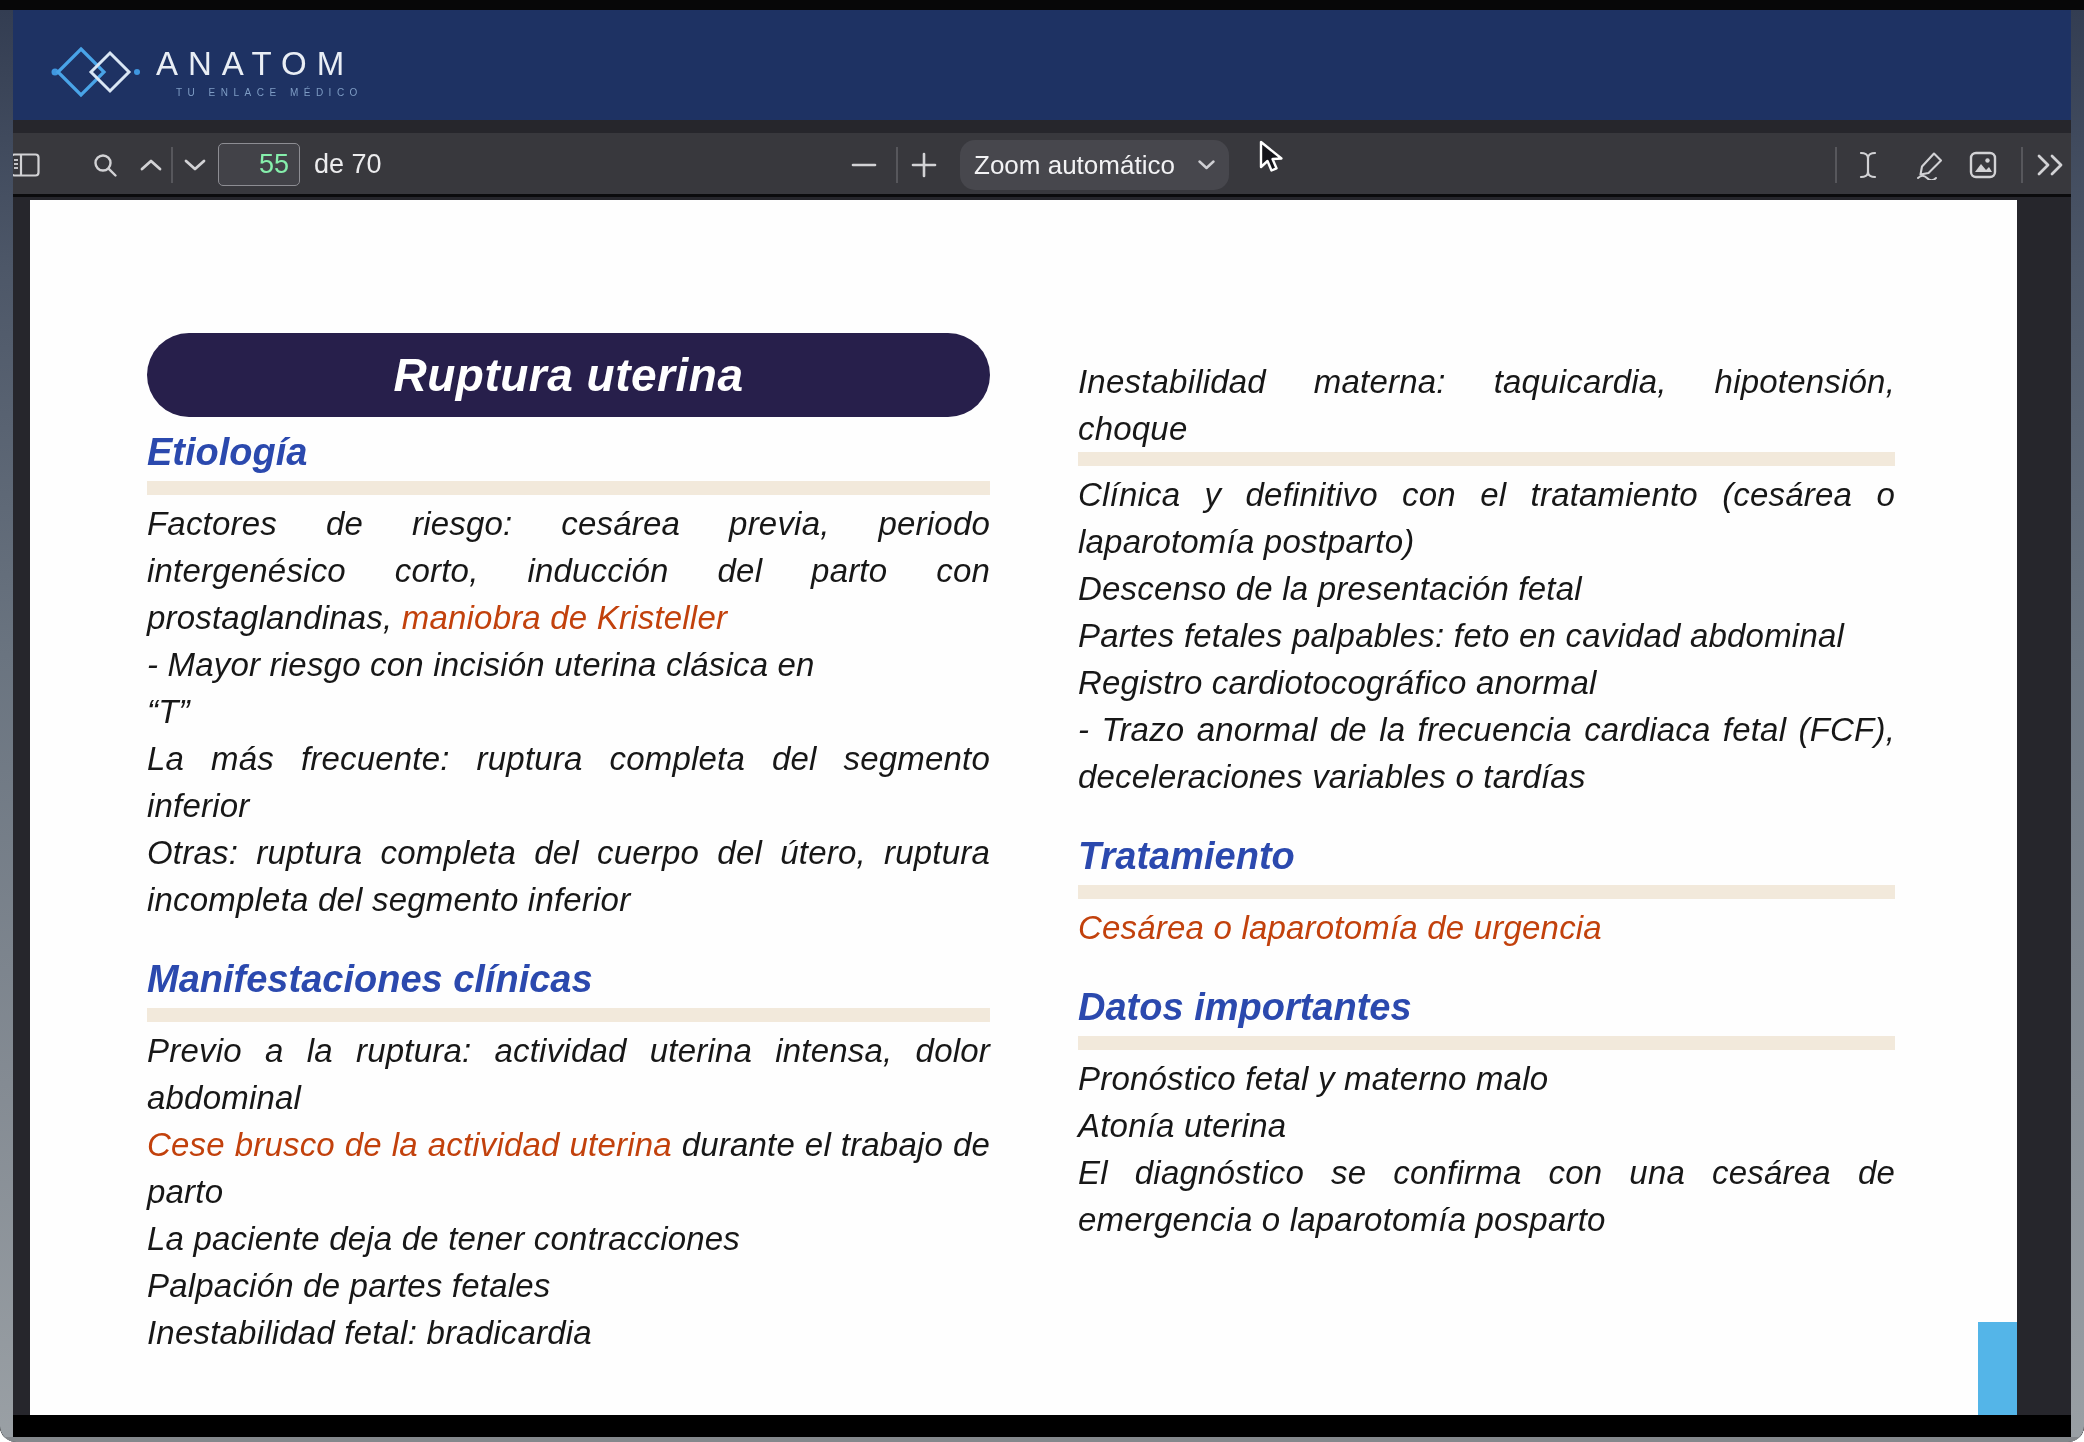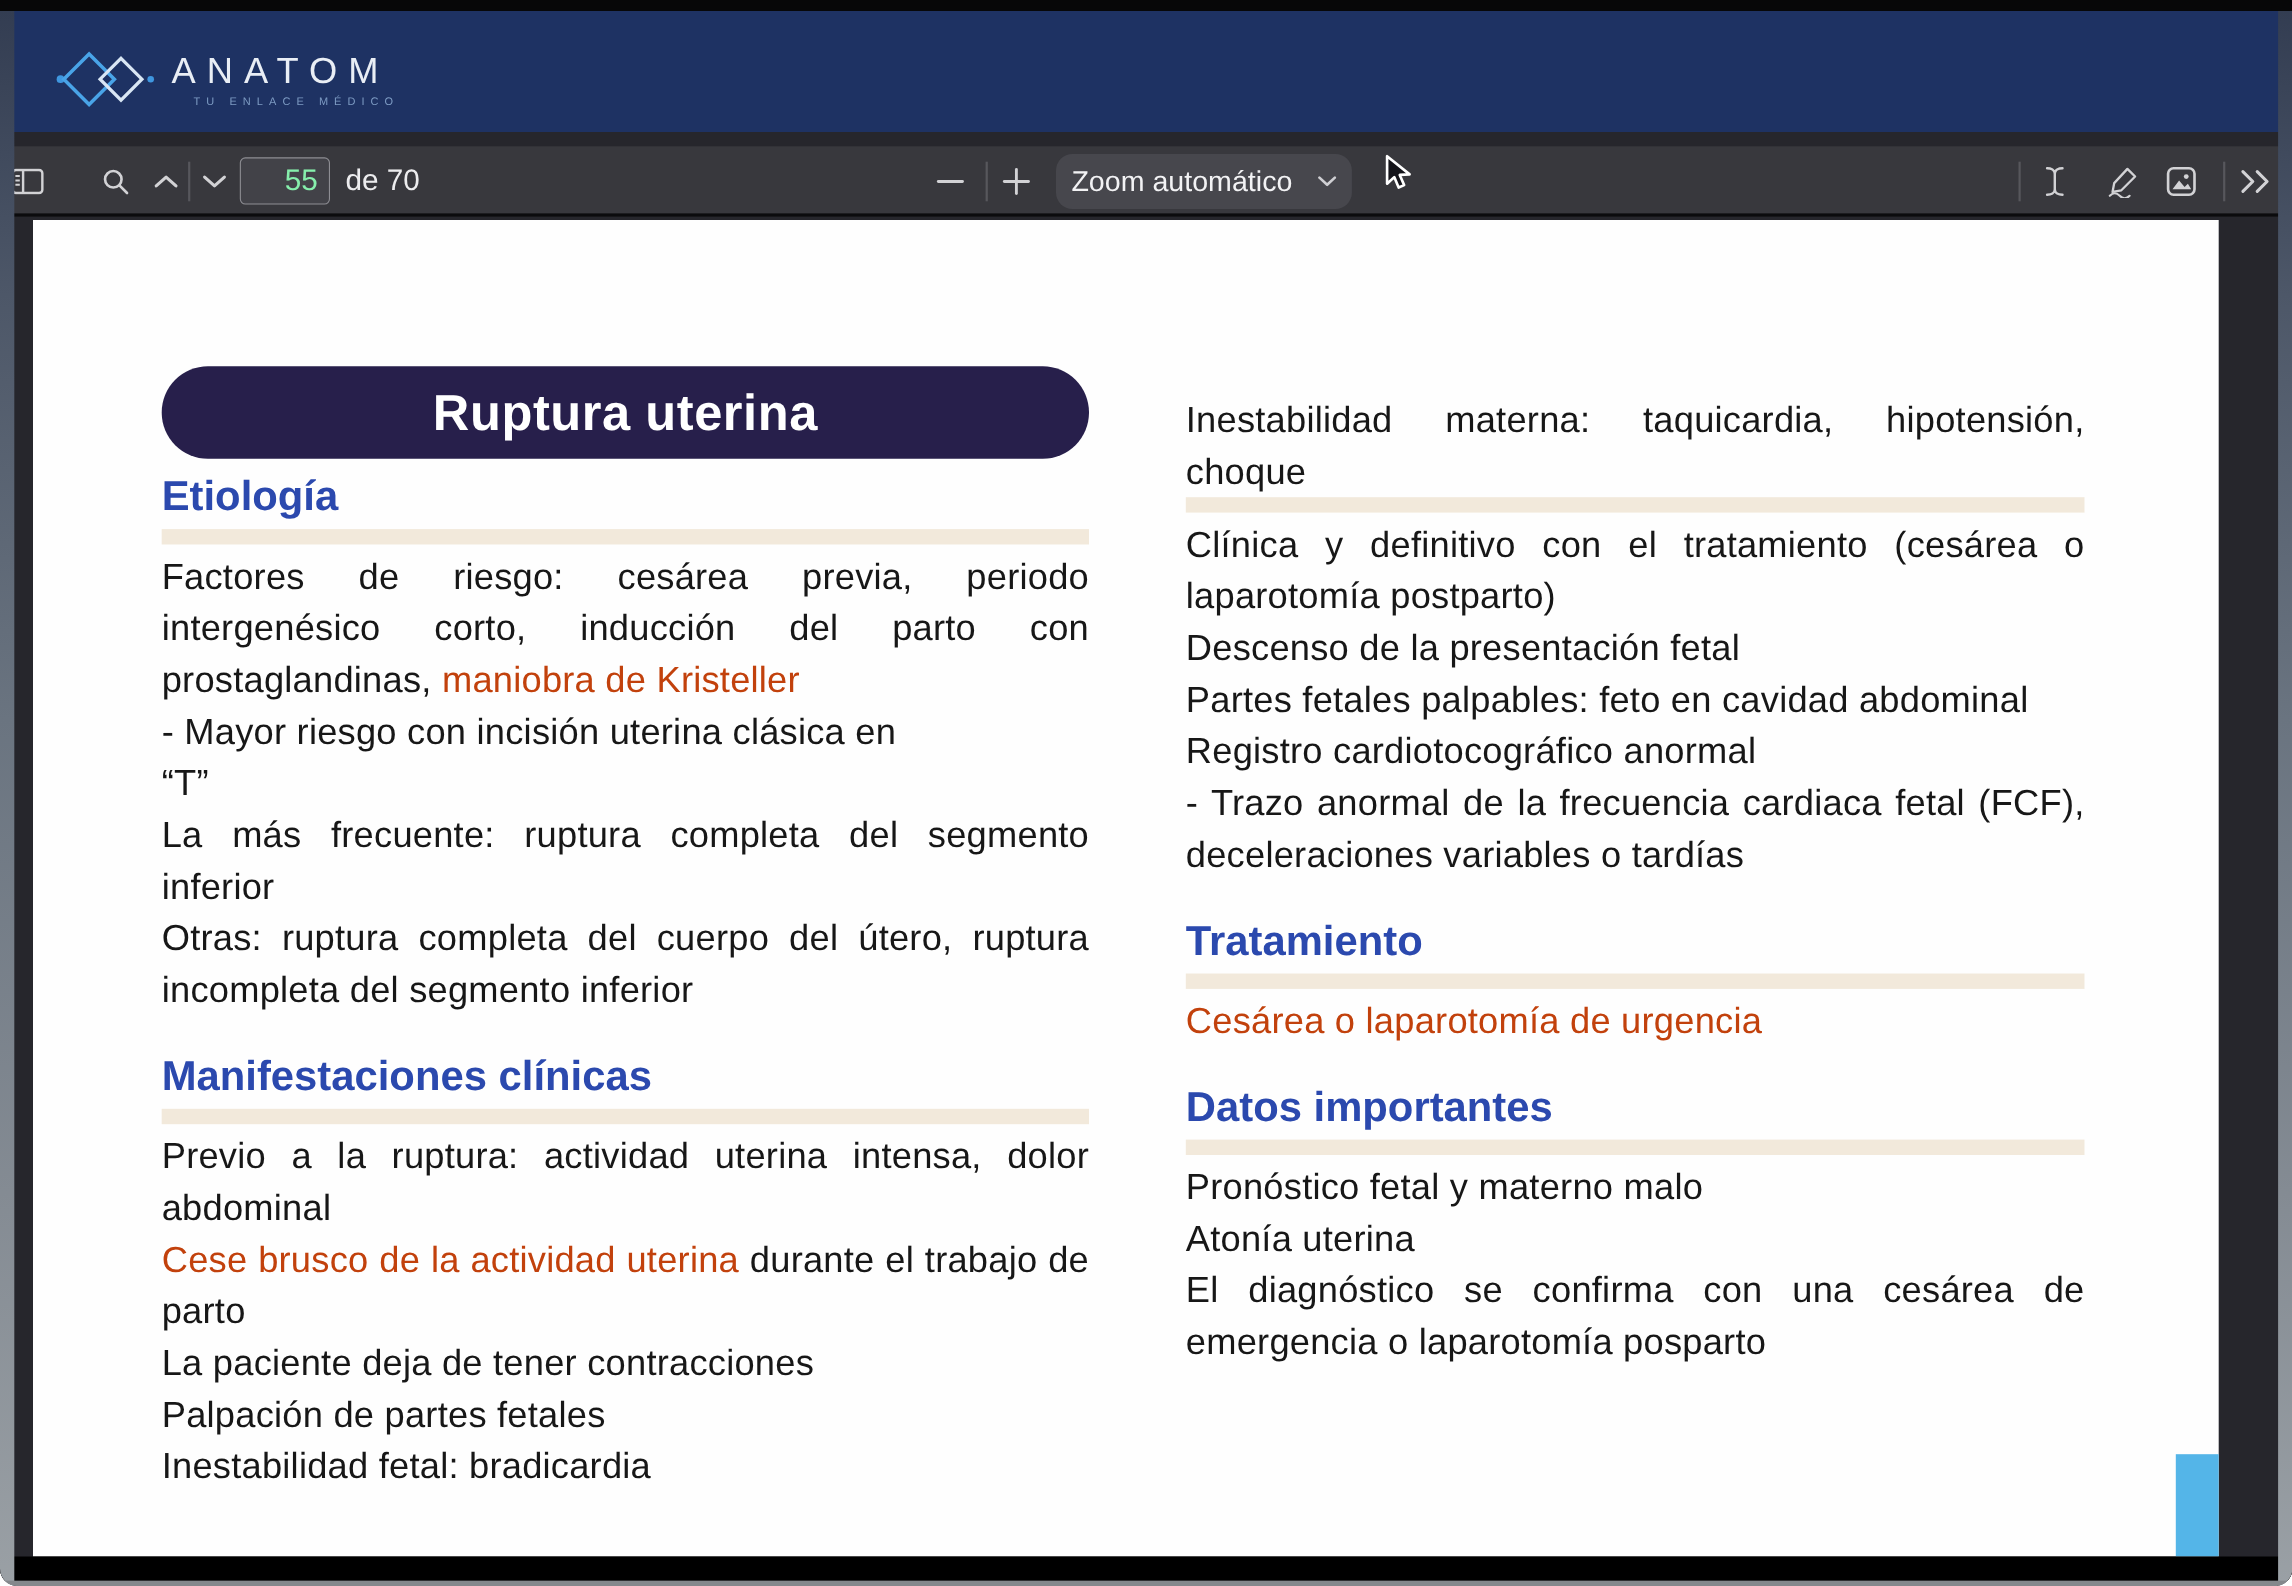--- a/index.html
+++ b/index.html
@@ -35,21 +35,21 @@
                color:#ececee;font-size:27px;}
   .t-zoomout{left:845px;} .t-div2{left:896px;} .t-zoomin{left:905px;}
   .zoom-select{position:absolute;left:960px;top:7px;width:269px;height:50px;background:#47474d;
                border:none;border-radius:15px;display:flex;align-items:center;padding:0 14px;cursor:default;}
   .zoom-select-label{color:#f2f2f4;font-size:26px;font-family:"Liberation Sans", sans-serif;}
   .zoom-select svg{margin-left:auto;}
   .t-div3{left:1835px;} .t-text{left:1849px;} .t-draw{left:1911px;} .t-image{left:1964px;}
   .t-div4{left:2021px;} .t-more{left:2032px;}
   .icon{display:block;}
   
-  .viewer{position:absolute;left:0;top:197px;width:100%;height:1240px;background:#26262c;}
+  .viewer{position:absolute;left:0;top:197px;width:100%;height:1240px;background:#26262c;font-style:italic;}
   .page{position:absolute;left:30px;top:3px;width:1987px;height:1215px;background:#fefefe;}
   .cursor{position:absolute;left:1258px;top:140px;z-index:60;}
   .corner-accent{position:absolute;right:0;bottom:0;width:39px;height:93px;background:#54b5e8;}
   
   .col{position:absolute;top:0;color:#171717;}
   .col-left{left:117px;width:843px;}
   .col-right{left:1048px;width:817px;}
   .pill{margin:133px 0 15px;height:84px;width:100%;background:#271f4b;border-radius:42px;
         display:flex;align-items:center;justify-content:center;}
   .pill span{color:#ffffff;font-size:46px;font-weight:bold;letter-spacing:0.5px;}

